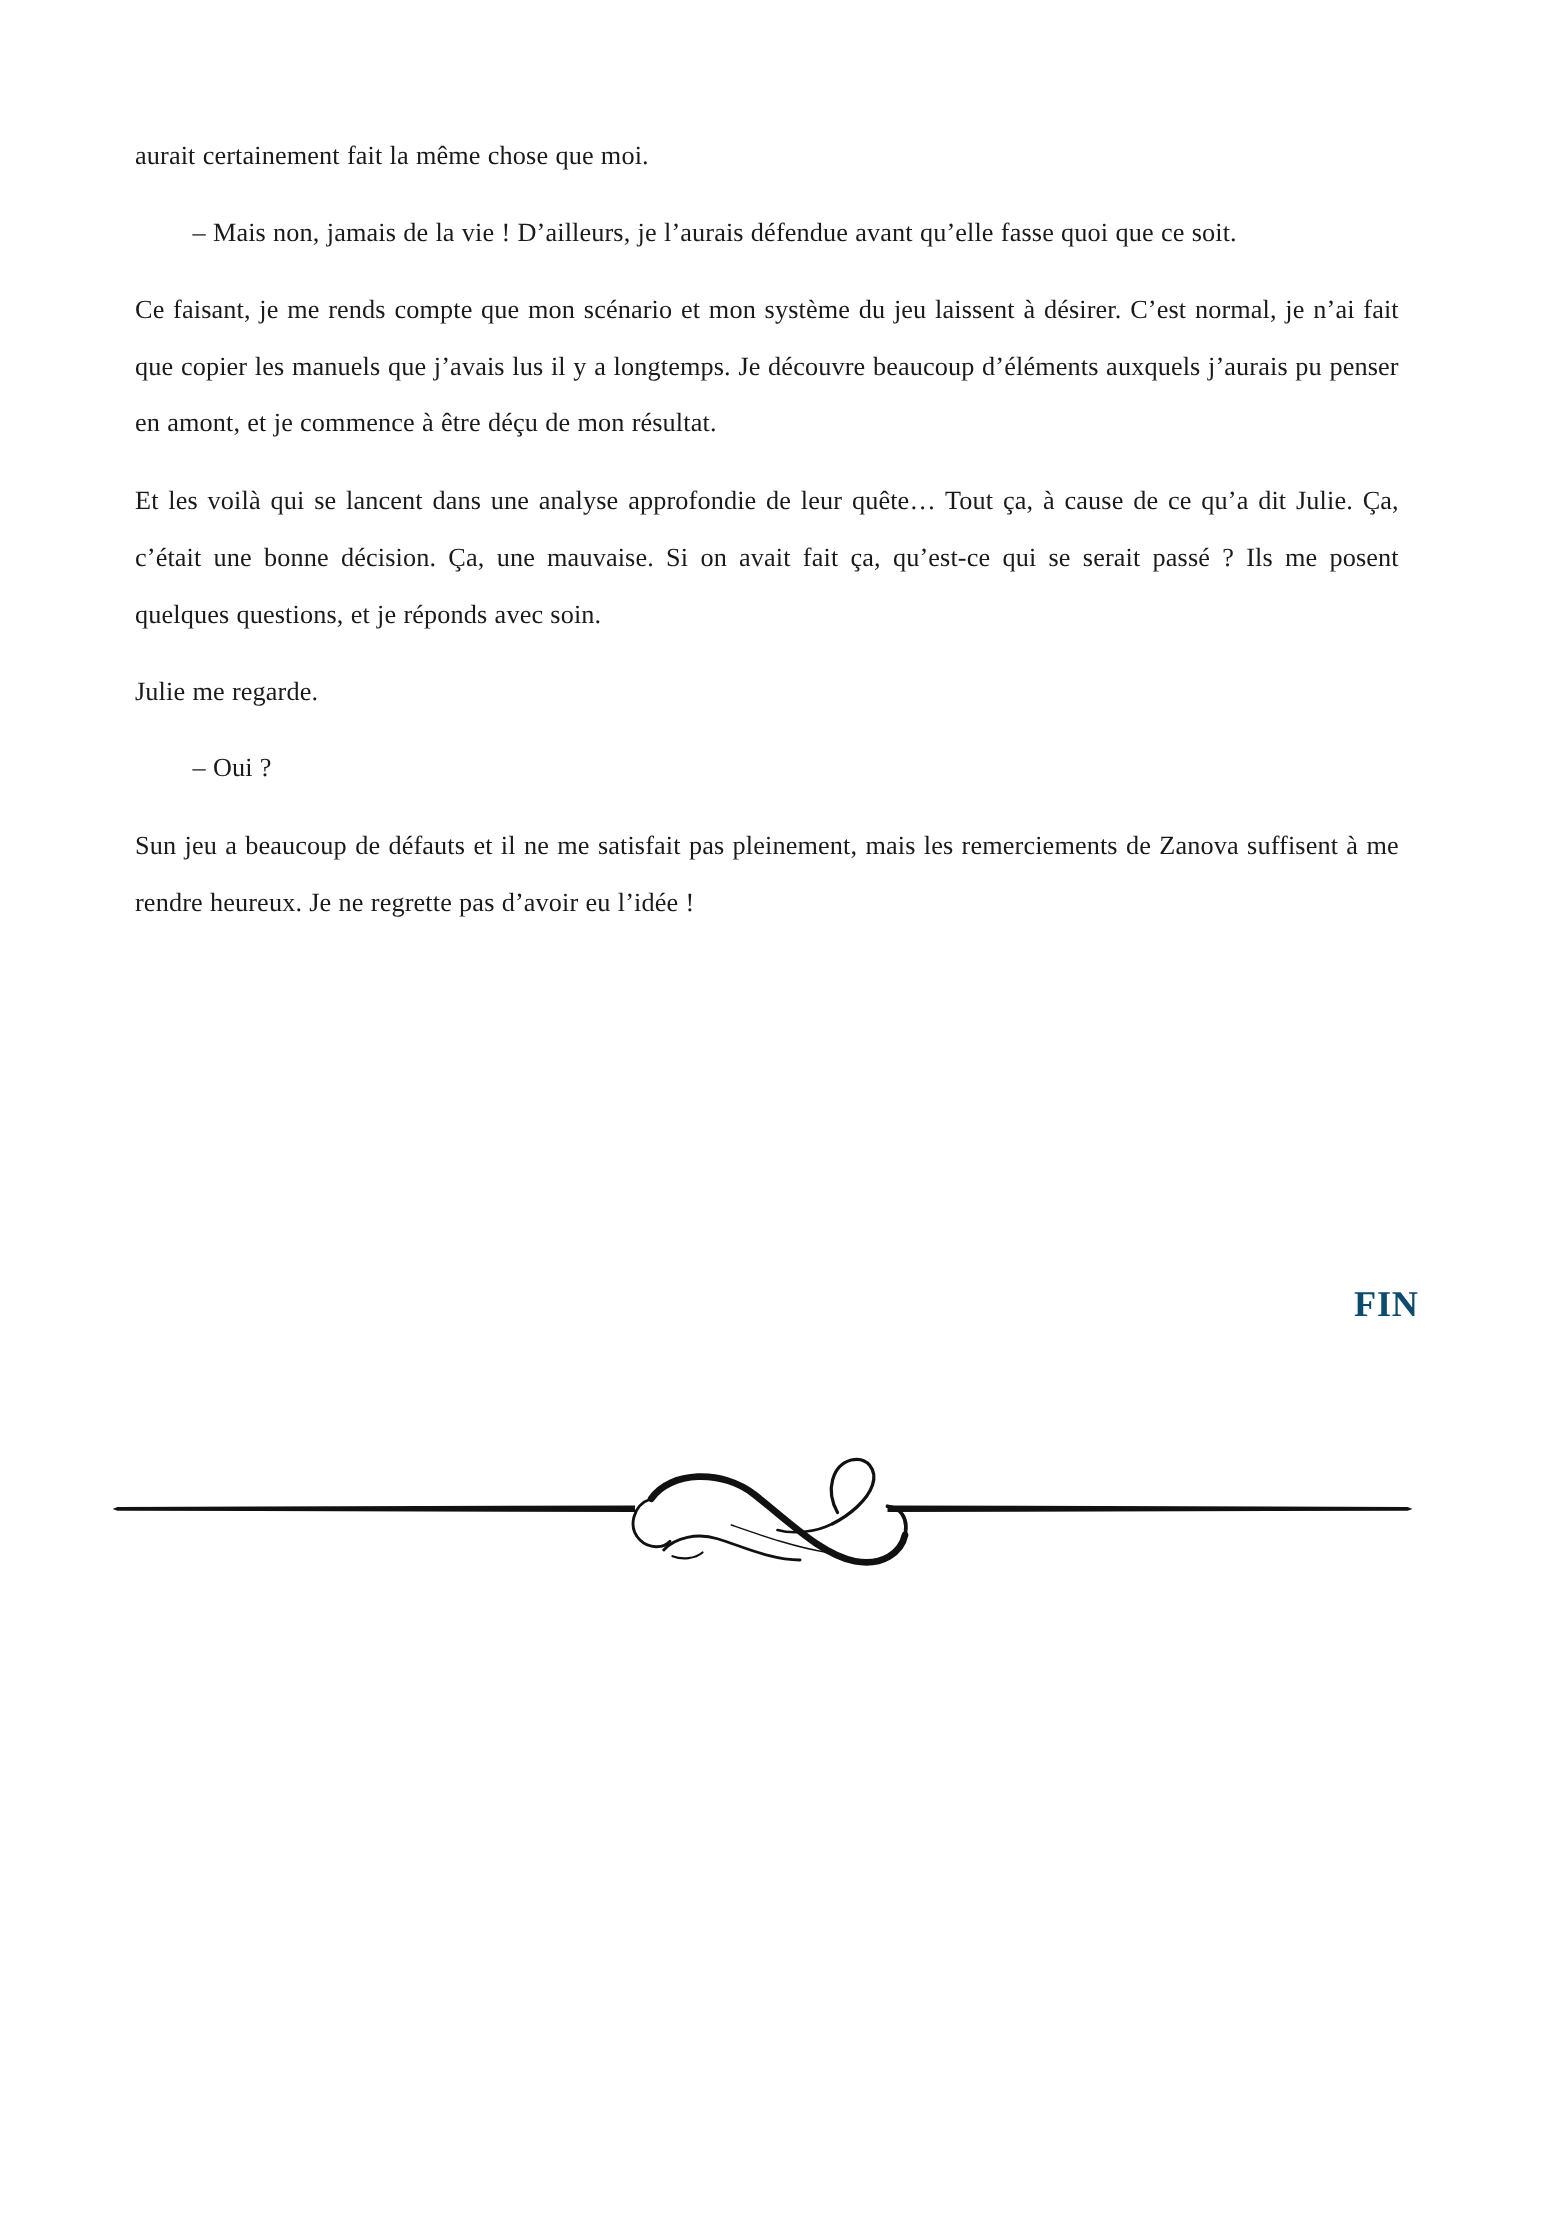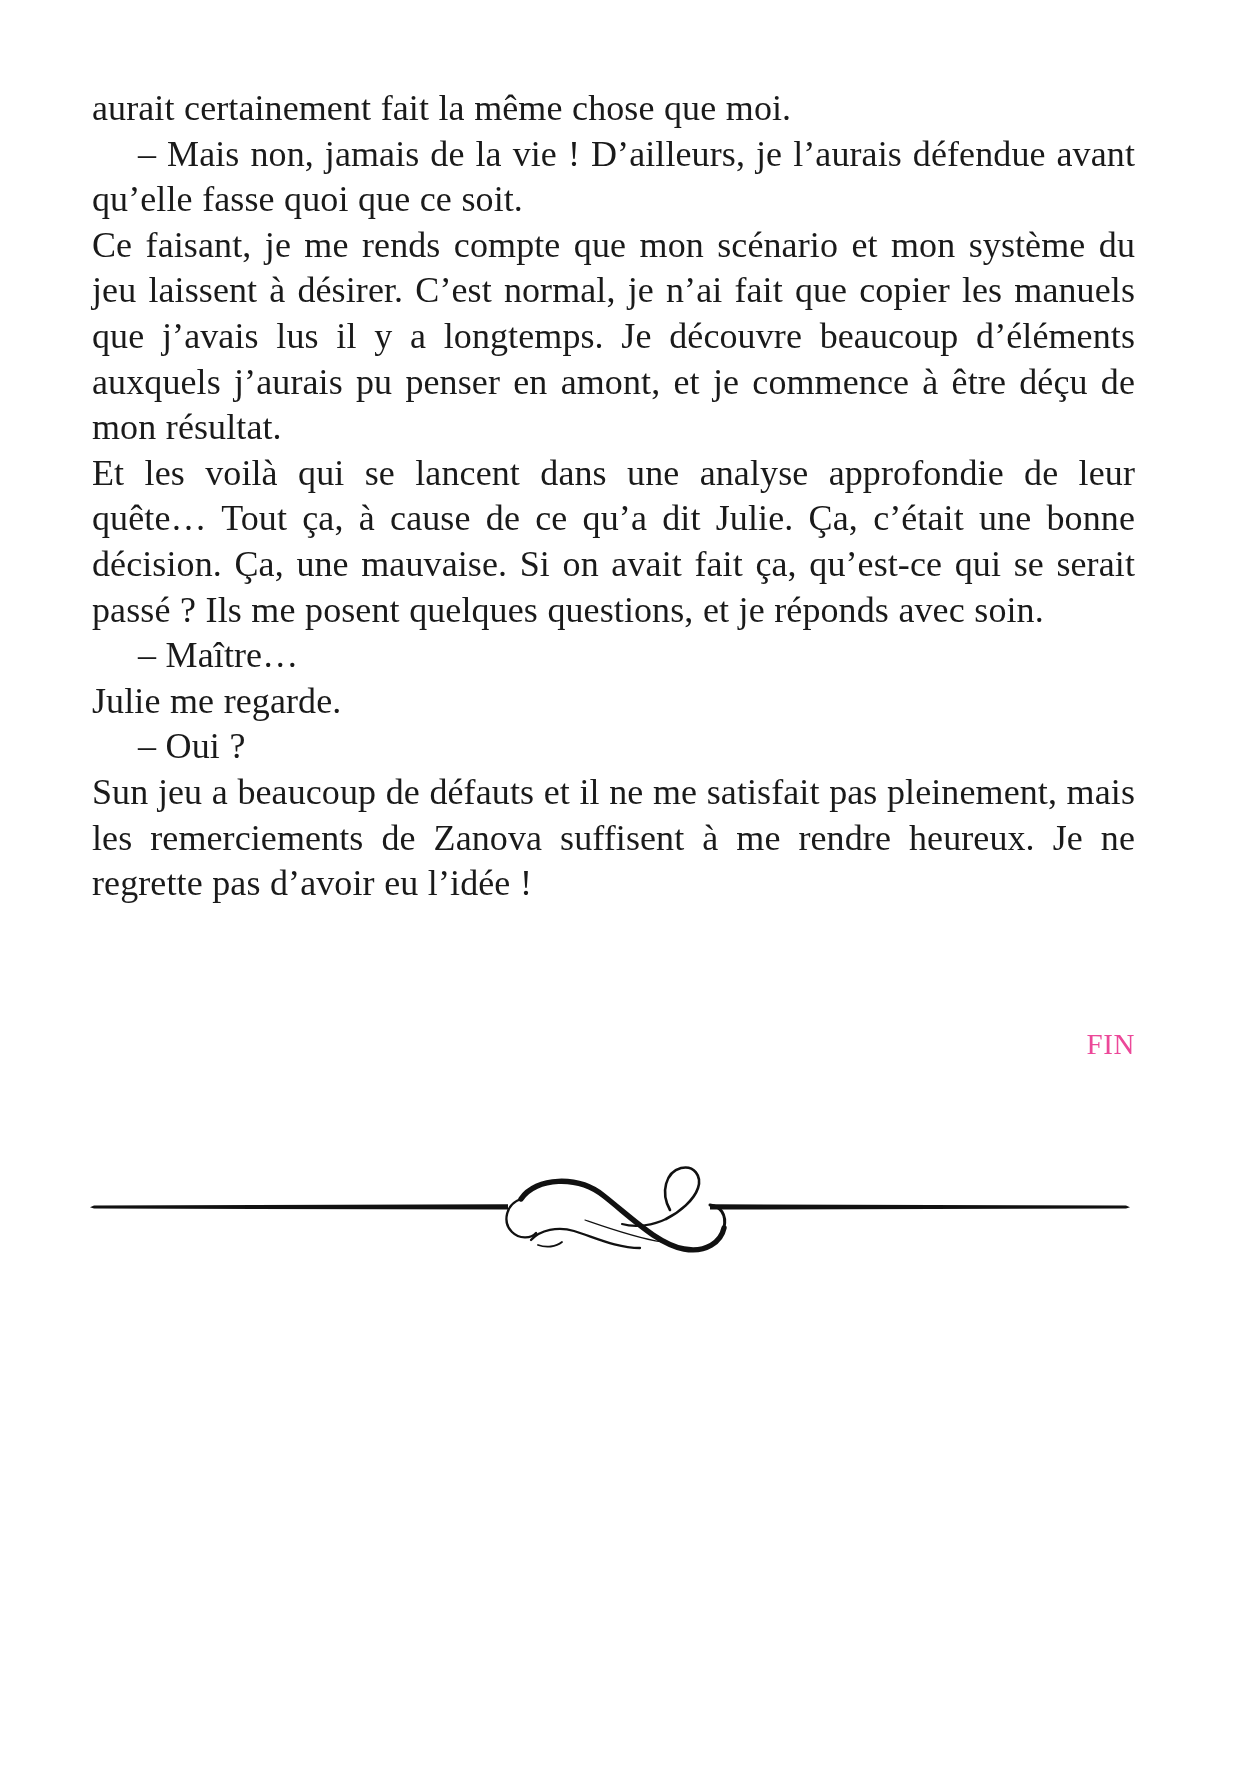--- a/index.html
+++ b/index.html
@@ -19,22 +19,22 @@
     box-sizing: border-box;
     overflow: hidden;
   }
   .text-column {
     position: absolute;
     left: 92px;
     top: 86px;
     width: 1043px;
   }
   .para {
-    margin: 0;
-    font-size: 36px;
+    margin: 16px;
+    font-size: 21px;
     line-height: 45.6px;
     text-align: justify;
     text-justify: inter-word;
     letter-spacing: 0.1px;
     word-spacing: 0.4px;
     hyphens: none;
   }
   .para.no-justify {
     text-align: left;
   }
@@ -44,24 +44,24 @@
 
   .fin-row {
     position: absolute;
     left: 92px;
     top: 1028px;
     width: 1043px;
     text-align: right;
   }
   .fin {
     font-family: "Liberation Serif", "DejaVu Serif", serif;
-    font-weight: normal;
+    font-weight: bold;
     font-size: 29px;
     letter-spacing: 0.6px;
-    color: #ec4899;
+    color: #0c4a6e;
   }
 
   .ornament-wrap {
     position: absolute;
     left: 88px;
     top: 1152px;
     width: 1044px;
     height: 110px;
   }
   .ornament-wrap svg {
@@ -78,21 +78,20 @@
   <div class="text-column">
 
     <p class="para">aurait certainement fait la même chose que moi.</p>
 
     <p class="para indent">– Mais non, jamais de la vie ! D’ailleurs, je l’aurais défendue avant qu’elle fasse quoi que ce soit.</p>
 
     <p class="para">Ce faisant, je me rends compte que mon scénario et mon système du jeu laissent à désirer. C’est normal, je n’ai fait que copier les manuels que j’avais lus il y a longtemps. Je découvre beaucoup d’éléments auxquels j’aurais pu penser en amont, et je commence à être déçu de mon résultat.</p>
 
     <p class="para">Et les voilà qui se lancent dans une analyse approfondie de leur quête… Tout ça, à cause de ce qu’a dit Julie. Ça, c’était une bonne décision. Ça, une mauvaise. Si on avait fait ça, qu’est-ce qui se serait passé ? Ils me posent quelques questions, et je réponds avec soin.</p>
 
-    <p class="para indent no-justify">– Maître…</p>
 
     <p class="para no-justify">Julie me regarde.</p>
 
     <p class="para indent no-justify">– Oui ?</p>
 
 
     <p class="para">Sun jeu a beaucoup de défauts et il ne me satisfait pas pleinement, mais les remerciements de Zanova suffisent à me rendre heureux. Je ne regrette pas d’avoir eu l’idée !</p>
 
   </div>
 

